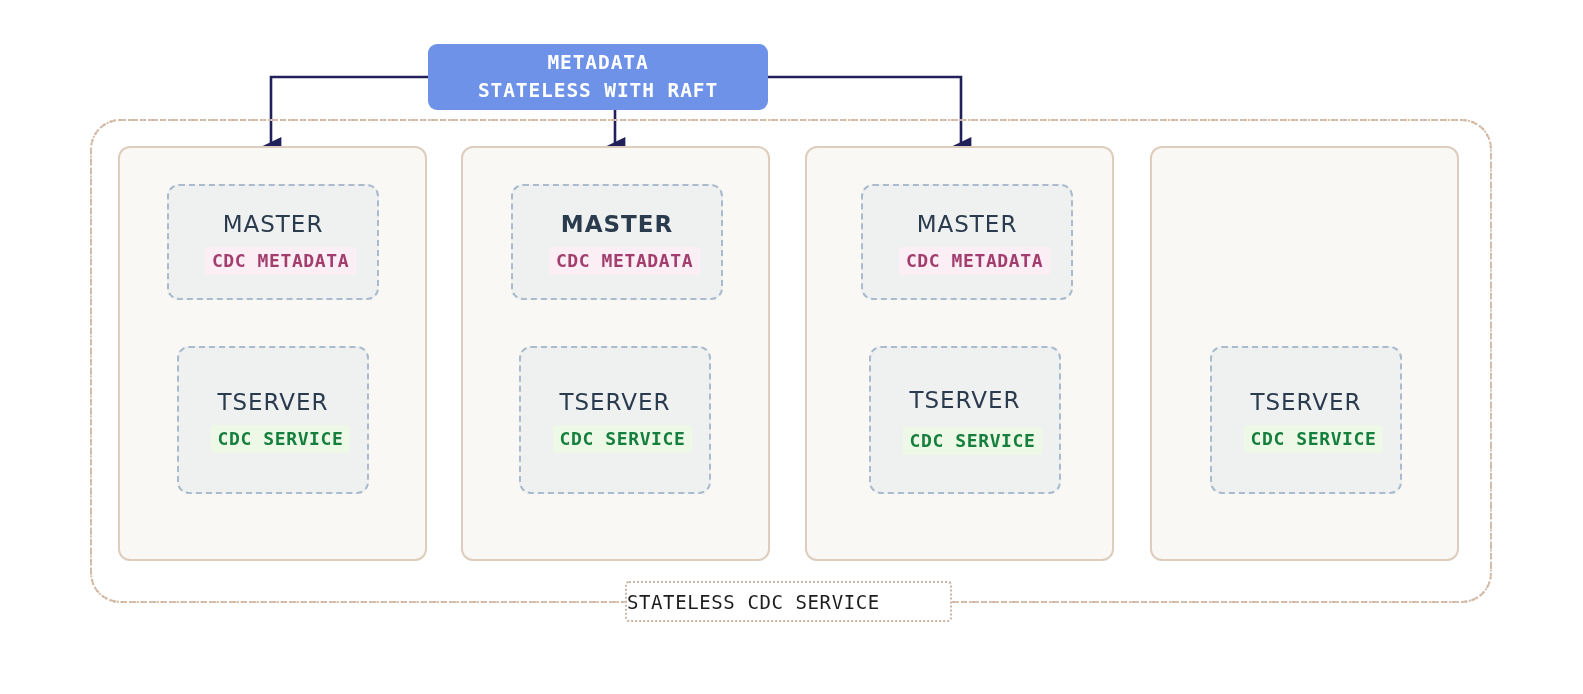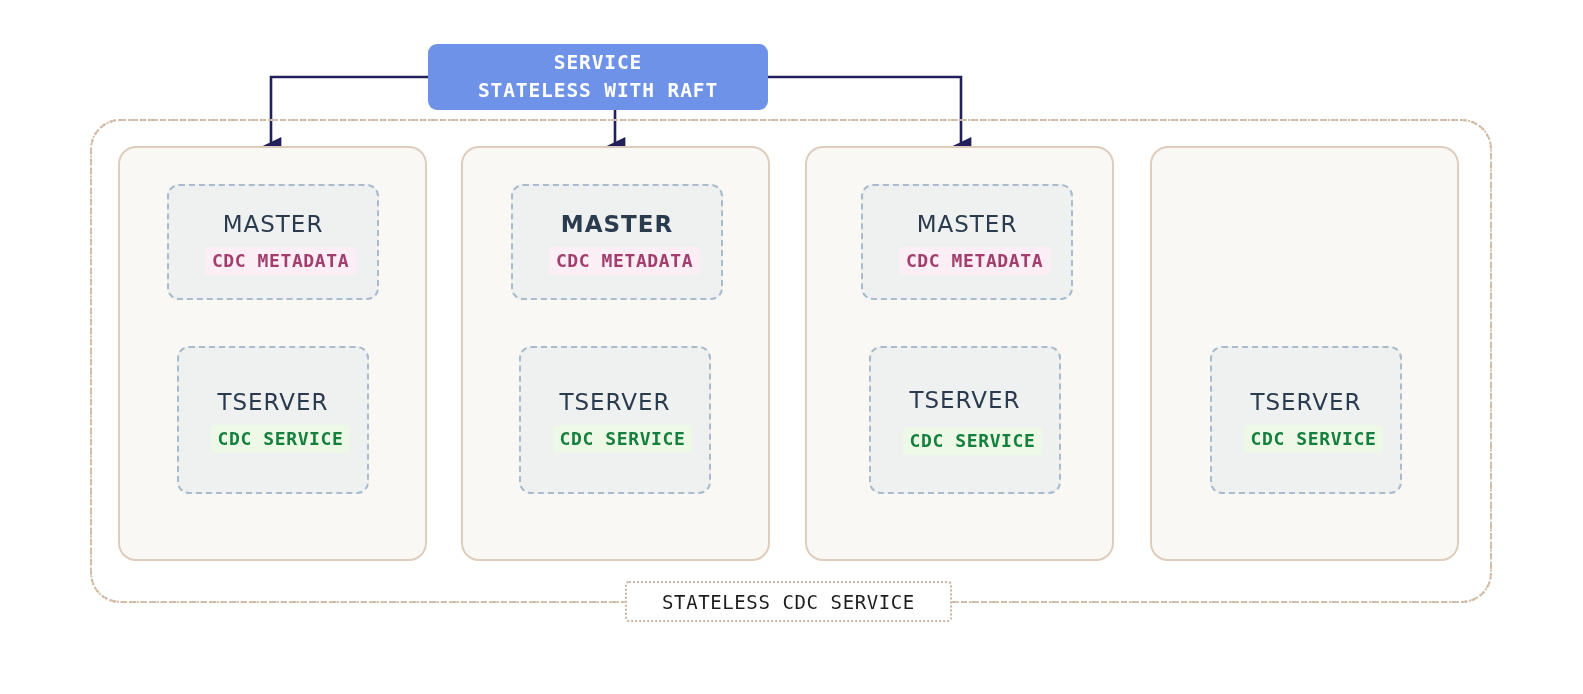--- a/index.html
+++ b/index.html
@@ -80,21 +80,21 @@
   }
 
   
   .node-card {
     position: absolute;
     top: 146px;
     width: 309px;
     height: 415px;
     background: #faf8f5;
     border: 2px solid #decdbd;
-    border-radius: 18px;
+    border-radius: 12px;
     box-sizing: border-box;
   }
   #node-card-1 { left: 118px; }
   #node-card-2 { left: 461px; }
   #node-card-3 { left: 805px; }
   #node-card-4 { left: 1150px; }
 
   
   .component {
     position: absolute;
@@ -158,21 +158,20 @@
     left: 625px;
     top: 581px;
     width: 327px;
     height: 41px;
     background: #ffffff;
     border: 2px dotted #c9b6a6;
     border-radius: 4px;
     box-sizing: border-box;
     display: flex;
     align-items: center;
-    justify-content: center;
   }
   #cluster-caption .cap-text {
     font-family: "DejaVu Sans Mono", monospace;
     font-size: 19px;
     letter-spacing: 0.6px;
     color: #1d1d1f;
     white-space: nowrap;
   }
 </style>
 </head>
@@ -188,21 +187,21 @@
     </defs>
 
     <path d="M428,77 L271,77 L271,147" fill="none" stroke="#21205a" stroke-width="2.6" marker-end="url(#arrowhead)"></path>
 
     <path d="M615,110 L615,147" fill="none" stroke="#21205a" stroke-width="2.6" marker-end="url(#arrowhead)"></path>
 
     <path d="M768,77 L961,77 L961,147" fill="none" stroke="#21205a" stroke-width="2.6" marker-end="url(#arrowhead)"></path>
   </svg>
 
   <div id="metadata-box">
-    <div class="mline">SERVICE</div>
+    <div class="mline">METADATA</div>
     <div class="mline">STATELESS WITH RAFT</div>
   </div>
 
   <div id="cluster-outline"></div>
 
   <div class="node-card" id="node-card-1">
     <div class="component master-box" id="master-1">
       <div class="comp-title">MASTER</div>
       <div class="comp-tag tag-metadata">CDC METADATA</div>
     </div>

